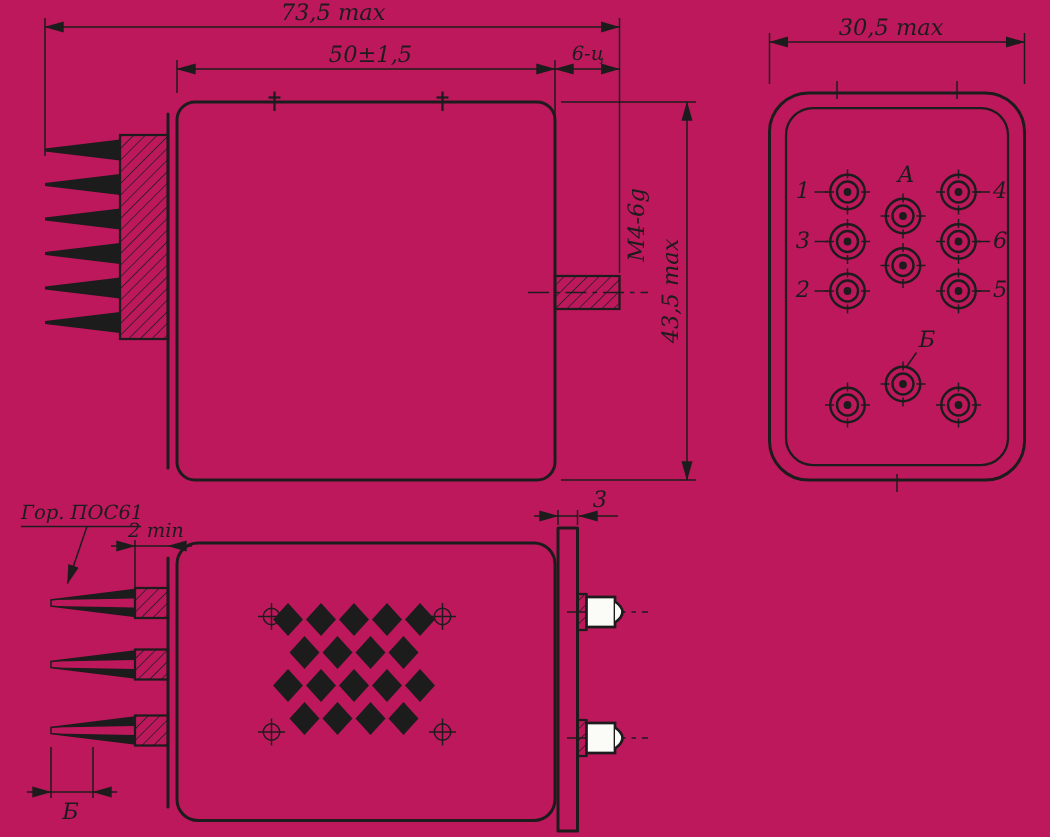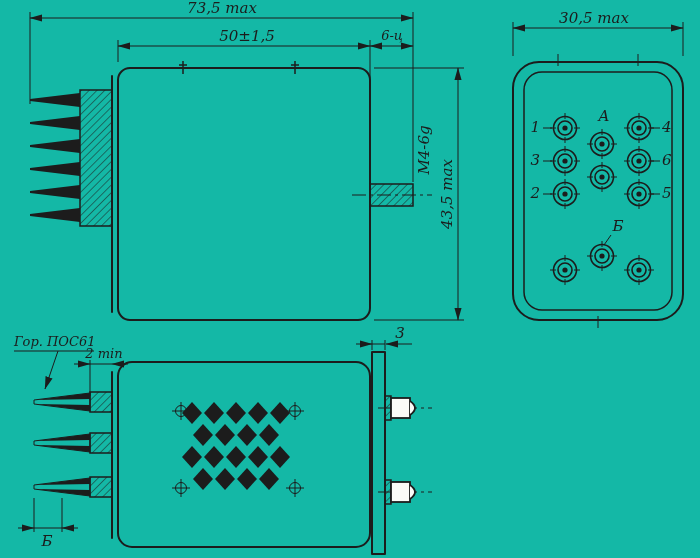--- a/index.html
+++ b/index.html
@@ -1,16 +1,16 @@
 <!DOCTYPE html>
 <html><head>
 <meta charset="utf-8">
 <style>
   html,body{margin:0;padding:0;background:#e9e9e5;}
-  .frame{width:700px;height:558px;background:#14b8a6;position:relative;overflow:hidden;text-align:right;}
+  .frame{width:700px;height:558px;background:#be185d;position:relative;overflow:hidden;text-align:right;}
   svg{display:block}
   .o2{fill:none;stroke:#1c1c1c;stroke-width:2;stroke-linejoin:round;stroke-linecap:round}
   .o15{fill:none;stroke:#1c1c1c;stroke-width:1.5}
   .d{fill:none;stroke:#1c1c1c;stroke-width:1}
   .cl{fill:none;stroke:#1c1c1c;stroke-width:1;stroke-dasharray:14 4 3 4}
   .ink{fill:#1c1c1c;stroke:none}
   .hat{fill:url(#hat);stroke:#1c1c1c;stroke-width:1.5}
   .face{fill:#fbfbf8;stroke:#1c1c1c;stroke-width:1.8}
   .pinc{fill:none;stroke:#1c1c1c;stroke-width:1.6}
   text{font-family:"DejaVu Serif",serif;font-style:italic;font-size:15px;fill:#1c1c1c}

